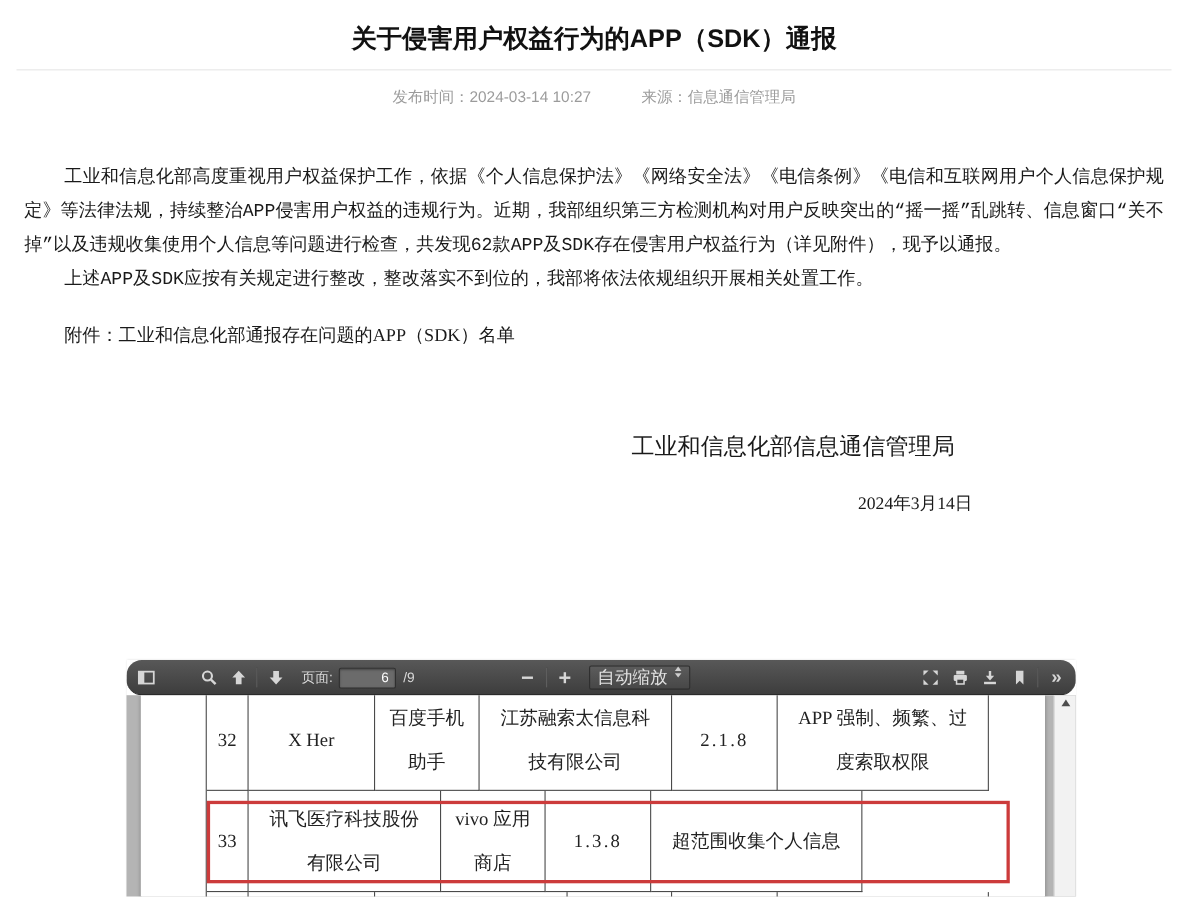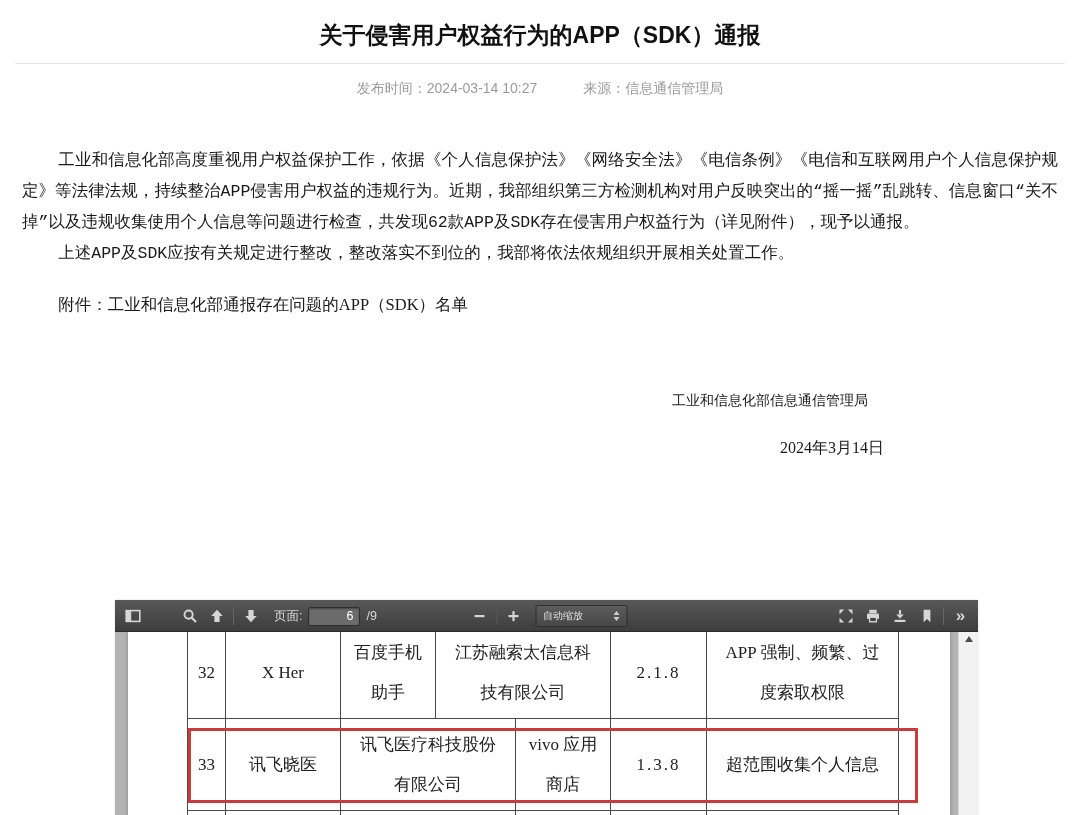--- a/index.html
+++ b/index.html
@@ -14,48 +14,48 @@
   .header-divider { border:none; border-top:1px solid #e6e6e6; margin:8px 15px 0 15px; }
   .meta-line { text-align:center; padding-top:16px; font-size:14px; color:#9b9b9b; }
   .meta-line .meta-source { margin-left:42px; }
 
   .doc-body { margin:47px 22px 0 22px; font-family:Liberation Mono, monospace;
               font-size:16.5px; color:#1a1a1a; line-height:31px; text-align:justify; }
   .doc-body p { text-indent:2.2em; }
   .attachment-line { margin:25px 22px 0 22px; font-family:"Liberation Serif","DejaVu Serif",serif;
                      font-size:16.5px; color:#1a1a1a; text-indent:2.2em; }
   .signature-line { margin-top:76px; text-align:right; padding-right:212px;
-                    font-family:"Liberation Serif","DejaVu Serif",serif; font-size:14px; color:#1a1a1a; }
+                    font-family:"Liberation Serif","DejaVu Serif",serif; font-size:21px; color:#1a1a1a; }
   .sign-date-line { margin-top:28px; text-align:right; padding-right:196px;
                     font-family:"Liberation Serif","DejaVu Serif",serif; font-size:16px; color:#1a1a1a; }
 
   
   .pdf-viewer { position:absolute; left:115px; top:600px; width:863px; height:260px;
                 box-shadow:0 0 2px rgba(0,0,0,.15); }
   .pdf-toolbar { position:relative; height:32px;
                  background:linear-gradient(#585858, #3d3d3d);
-                 border-bottom:1px solid #2a2a2a; }
+                 border-bottom:1px solid #2a2a2a;border-radius:14px; }
   .tb-group { position:absolute; top:0; height:32px; display:flex; align-items:center; }
   .tb-left { left:4px; }
   .tb-middle { left:50%; transform:translateX(-50%); }
   .tb-right { right:4px; }
   .tb-btn { width:27px; height:26px; display:flex; align-items:center; justify-content:center;
             border-radius:2px; cursor:default; }
   .tb-sep { width:1px; height:18px; background:#2e2e2e; border-right:1px solid #666;
             margin:0 3px; }
   .tb-label { color:#d9d9d9; font-size:12.5px; margin:0 6px 0 10px; }
   .page-input { width:52px; height:19px; background:#6b6b6b; border:1px solid #2f2f2f;
                 box-shadow:inset 0 1px 2px rgba(0,0,0,.35); border-radius:2px;
                 color:#fff; font-size:12.5px; text-align:right; padding-right:6px;
                 font-family:"Liberation Sans", sans-serif; }
   .page-total { color:#d9d9d9; font-size:12.5px; margin-left:6px; }
-  .scale-select { display:flex; align-items:center; justify-content:space-between;
+  .scale-select { display:flex; align-items:flex-start; justify-content:space-between;
                   width:92px; height:22px; margin-left:8px; padding:0 7px;
                   background:linear-gradient(#5c5c5c,#474747); border:1px solid #2f2f2f;
-                  border-radius:2px; color:#e0e0e0; font-size:10px; cursor:default; }
+                  border-radius:2px; color:#e0e0e0; font-size:16px; cursor:default; }
   .select-arrows { display:flex; flex-direction:column; gap:2px; }
   .select-arrows i { display:block; width:0; height:0; border-left:3.5px solid transparent;
                      border-right:3.5px solid transparent; }
   .arrow-up-t { border-bottom:4px solid #cfcfcf; }
   .arrow-down-t { border-top:4px solid #cfcfcf; }
   .chevrons { color:#d6d6d6; font-size:17px; font-weight:bold; line-height:1; padding-bottom:2px; }
   .spacer30 { width:30px; }
 
   .pdf-content { position:relative; height:228px; background:#b4b4b4; overflow:hidden; }
   .pdf-page { position:absolute; left:13px; top:0; width:822px; height:228px; background:#fff;
@@ -236,23 +236,20 @@
                 <span>2.1.8</span>
               </div>
               <div class="tcell c6">
                 <span class="w162">APP 强制、频繁、过度索取权限</span>
               </div>
             </div>
             <div class="trow row-h">
               <div class="tcell c1">
                 <span>33</span>
               </div>
-              <div class="tcell c2">
-                <span>讯飞晓医</span>
-              </div>
               <div class="tcell c3">
                 <span class="w140">讯飞医疗科技股份有限公司</span>
               </div>
               <div class="tcell c4">
                 <span class="w78">vivo 应用商店</span>
               </div>
               <div class="tcell c5">
                 <span>1.3.8</span>
               </div>
               <div class="tcell c6">

